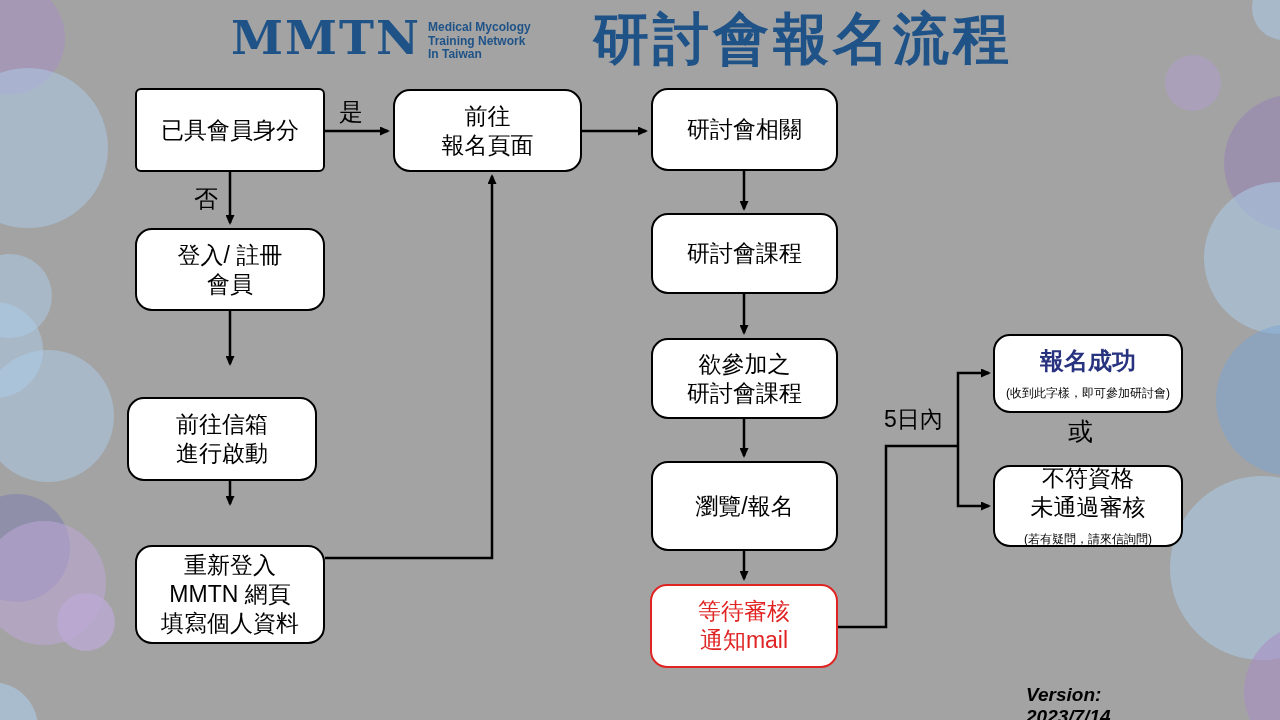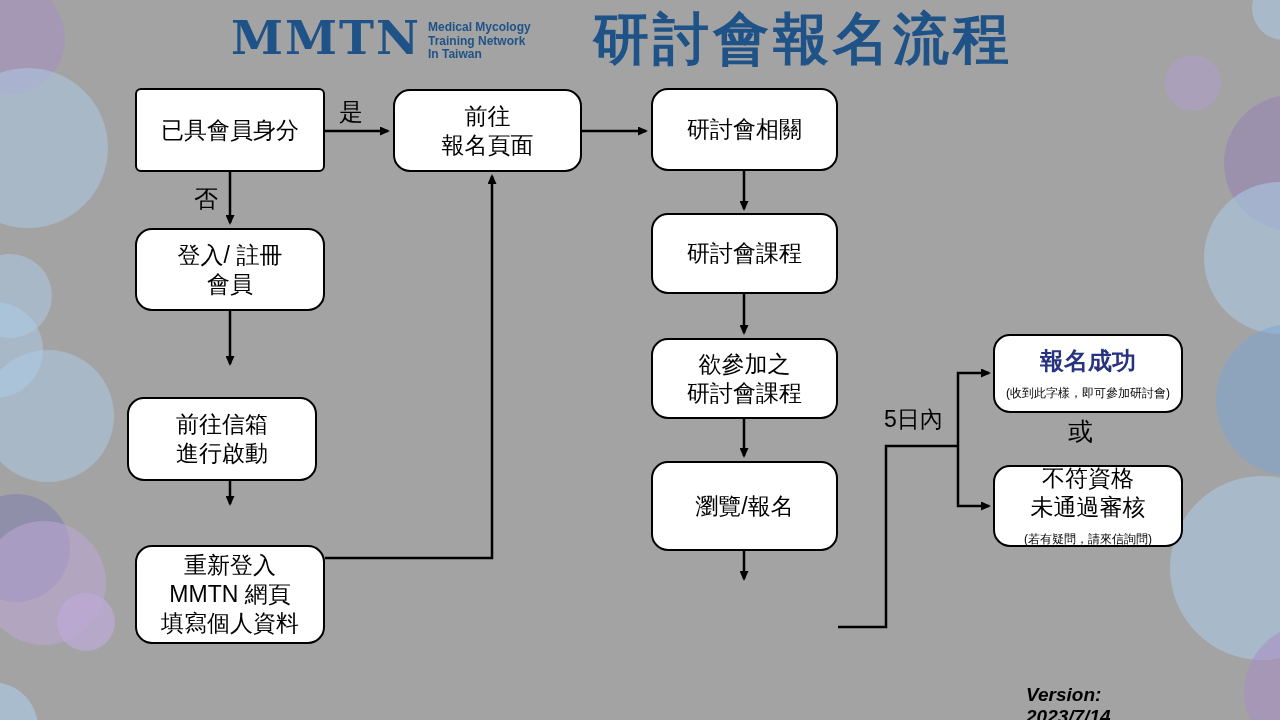--- a/index.html
+++ b/index.html
@@ -145,20 +145,24 @@
     <div class="node" style="left:651px;top:213px;width:187px;height:81px;">
       <span class="prelined">研討會課程</span>
     </div>
     <div class="node" style="left:651px;top:338px;width:187px;height:81px;">
       <span class="prelined">欲參加之
 研討會課程</span>
     </div>
     <div class="node" style="left:651px;top:461px;width:187px;height:90px;">
       <span class="prelined">瀏覽/報名</span>
     </div>
+    <div class="node node-red" style="left:650px;top:584px;width:188px;height:84px;">
+      <span class="prelined">等待審核
+通知mail</span>
+    </div>
 
     <div class="node" style="left:993px;top:334px;width:190px;height:79px;">
       <span class="node-success-title">報名成功</span>
       <span class="note">(收到此字樣，即可參加研討會)</span>
     </div>
     <div class="node" style="left:993px;top:465px;width:190px;height:82px;">
       <span class="prelined">不符資格
 未通過審核</span>
       <span class="note">(若有疑問，請來信詢問)</span>
     </div>

